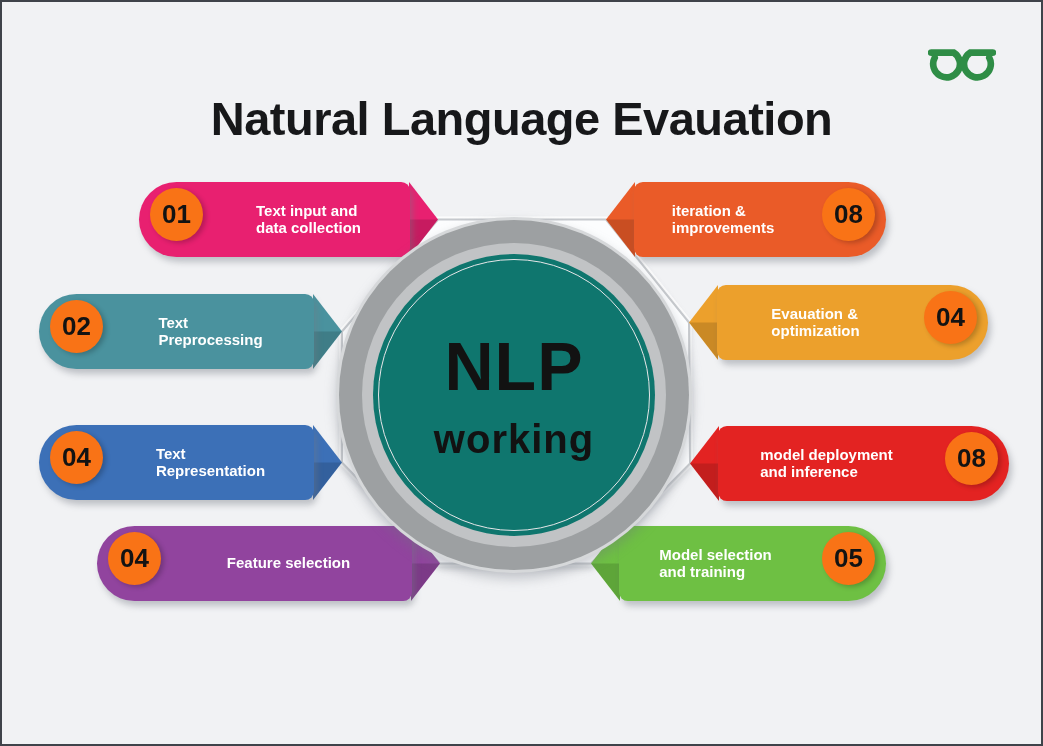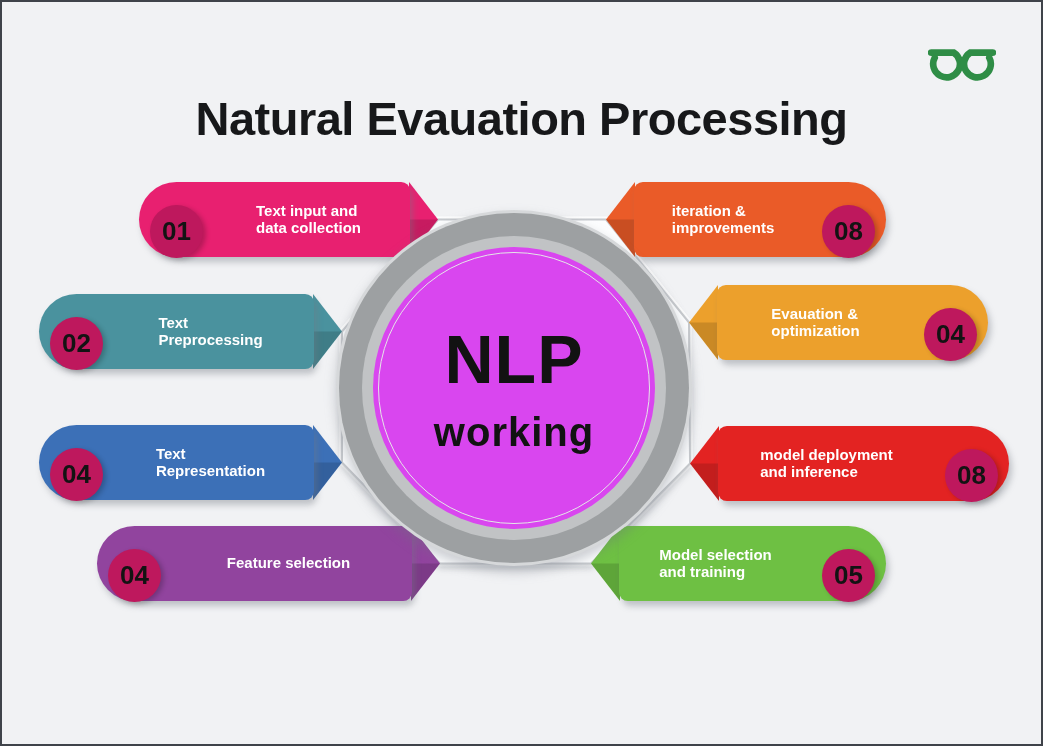--- a/index.html
+++ b/index.html
@@ -28,24 +28,24 @@
   .logo{
     position:absolute;left:926px;top:38px;width:68px;height:48px;z-index:6;
   }
 
   
   .octagon-svg{position:absolute;left:0;top:0;z-index:1;}
 
   
   .center-circle{
     position:absolute;
-    left:371px;top:245px;
+    left:371px;top:252px;
     width:282px;height:282px;
     border-radius:50%;
-    background:#d946ef;
+    background:#0f766e;
     box-shadow:
       0 0 0 11px var(--ring-light),
       0 0 0 34px var(--ring-dark),
       0 0 0 37px #d6d8da;
     display:flex;flex-direction:column;align-items:center;justify-content:center;
     z-index:3;
     filter:drop-shadow(0 6px 6px rgba(110,115,125,.35));
   }
   .center-circle::before{
     content:"";position:absolute;inset:5px;border-radius:50%;
@@ -72,22 +72,22 @@
   }
   .ribbon.left .tip{clip-path:polygon(0 0,100% 50%,0 100%);}
   .ribbon.right .tip{left:0;clip-path:polygon(100% 0,0 50%,100% 100%);}
   .ribbon .tip::after{
     content:"";position:absolute;inset:0;background:rgba(0,0,0,.14);
   }
   .ribbon.left .tip::after{clip-path:polygon(0 50%,100% 50%,0 100%);}
   .ribbon.right .tip::after{clip-path:polygon(100% 50%,0 50%,100% 100%);}
 
   .num-circle{
-    position:absolute;top:23px;width:53px;height:53px;border-radius:50%;
-    background:#be185d;
+    position:absolute;top:6px;width:53px;height:53px;border-radius:50%;
+    background:#f97316;
     display:flex;align-items:center;justify-content:center;
     box-shadow:3px 2px 5px rgba(0,0,0,.22);
   }
   .ribbon.left .num-circle{left:11px;}
   .ribbon.right .num-circle{right:11px;}
   .num-circle .num{font-size:26px;font-weight:bold;color:#131313;}
 
   .ribbon .label{
     position:absolute;top:0;height:75px;
     display:flex;align-items:center;justify-content:center;
@@ -96,21 +96,21 @@
     white-space:pre-line;
   }
   .ribbon.left .label{left:74px;right:34px;}
   .ribbon.right .label{left:38px;right:84px;}
 </style>
 </head>
 <body>
 
 <div class="frame" style="background: rgb(241, 242, 244); border-color: rgb(63, 67, 74);">
 
-  <h1 class="page-title" style="color: rgb(23, 24, 26);">Natural Evauation Processing</h1>
+  <h1 class="page-title" style="color: rgb(23, 24, 26);">Natural Language Evauation</h1>
 
   <svg class="logo" viewBox="0 0 66 46">
     <path class="logo-stroke" d="M 3 12 H 25 A 13 13 0 1 1 6.5 17" fill="none" stroke-width="6.5" stroke-linecap="round" stroke="#2f8d46"></path>
     <path class="logo-stroke" d="M 63 12 H 41 A 13 13 0 1 0 59.5 17" fill="none" stroke-width="6.5" stroke-linecap="round" stroke="#2f8d46"></path>
   </svg>
 
   <svg class="octagon-svg" width="1043" height="746" viewBox="0 0 1043 746">
     <polygon id="octagon-hl" fill="none" stroke="#ffffff" stroke-width="6" stroke-linejoin="round" points="436,217.5 604,217.5 687,320.5 688,461.5 589,561.5 438,561.5 340,460.5 340,329.5"></polygon>
     <polygon id="octagon-edge" stroke-width="2" stroke-linejoin="round" style="filter:drop-shadow(0 4px 3px rgba(110,115,125,.30));" points="436,217.5 604,217.5 687,320.5 688,461.5 589,561.5 438,561.5 340,460.5 340,329.5" fill="#fcfdfe" stroke="#c6c9cd"></polygon>
   </svg>

